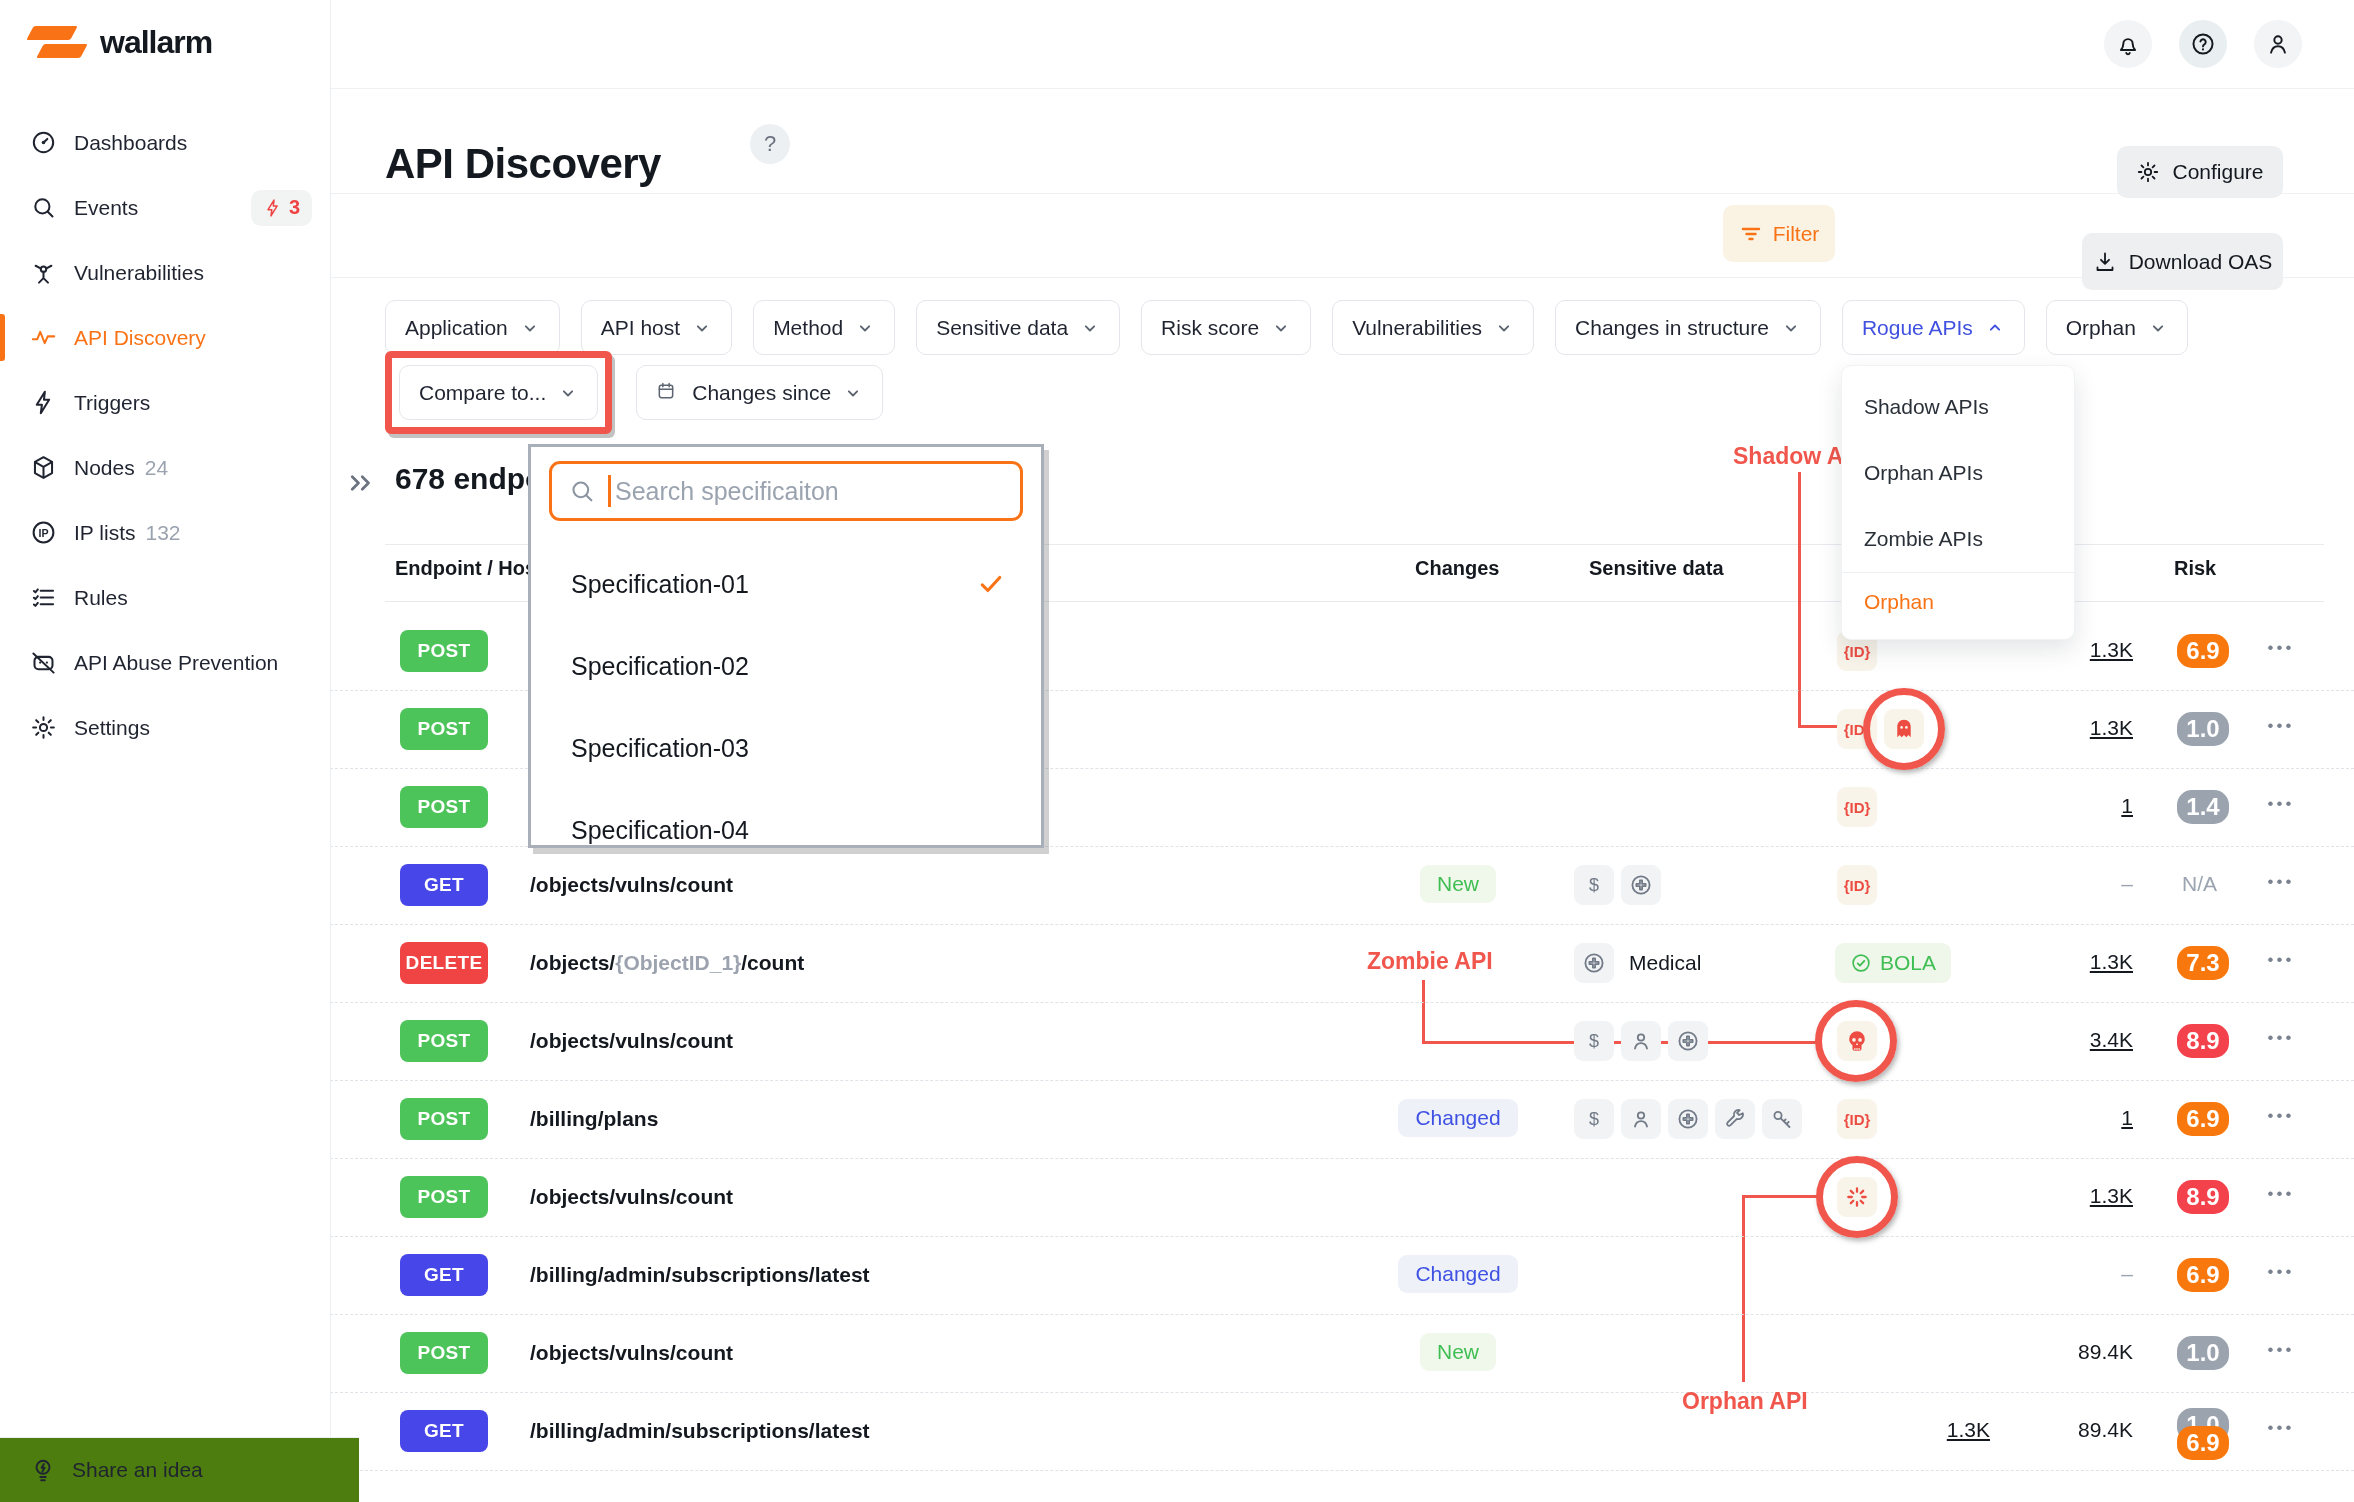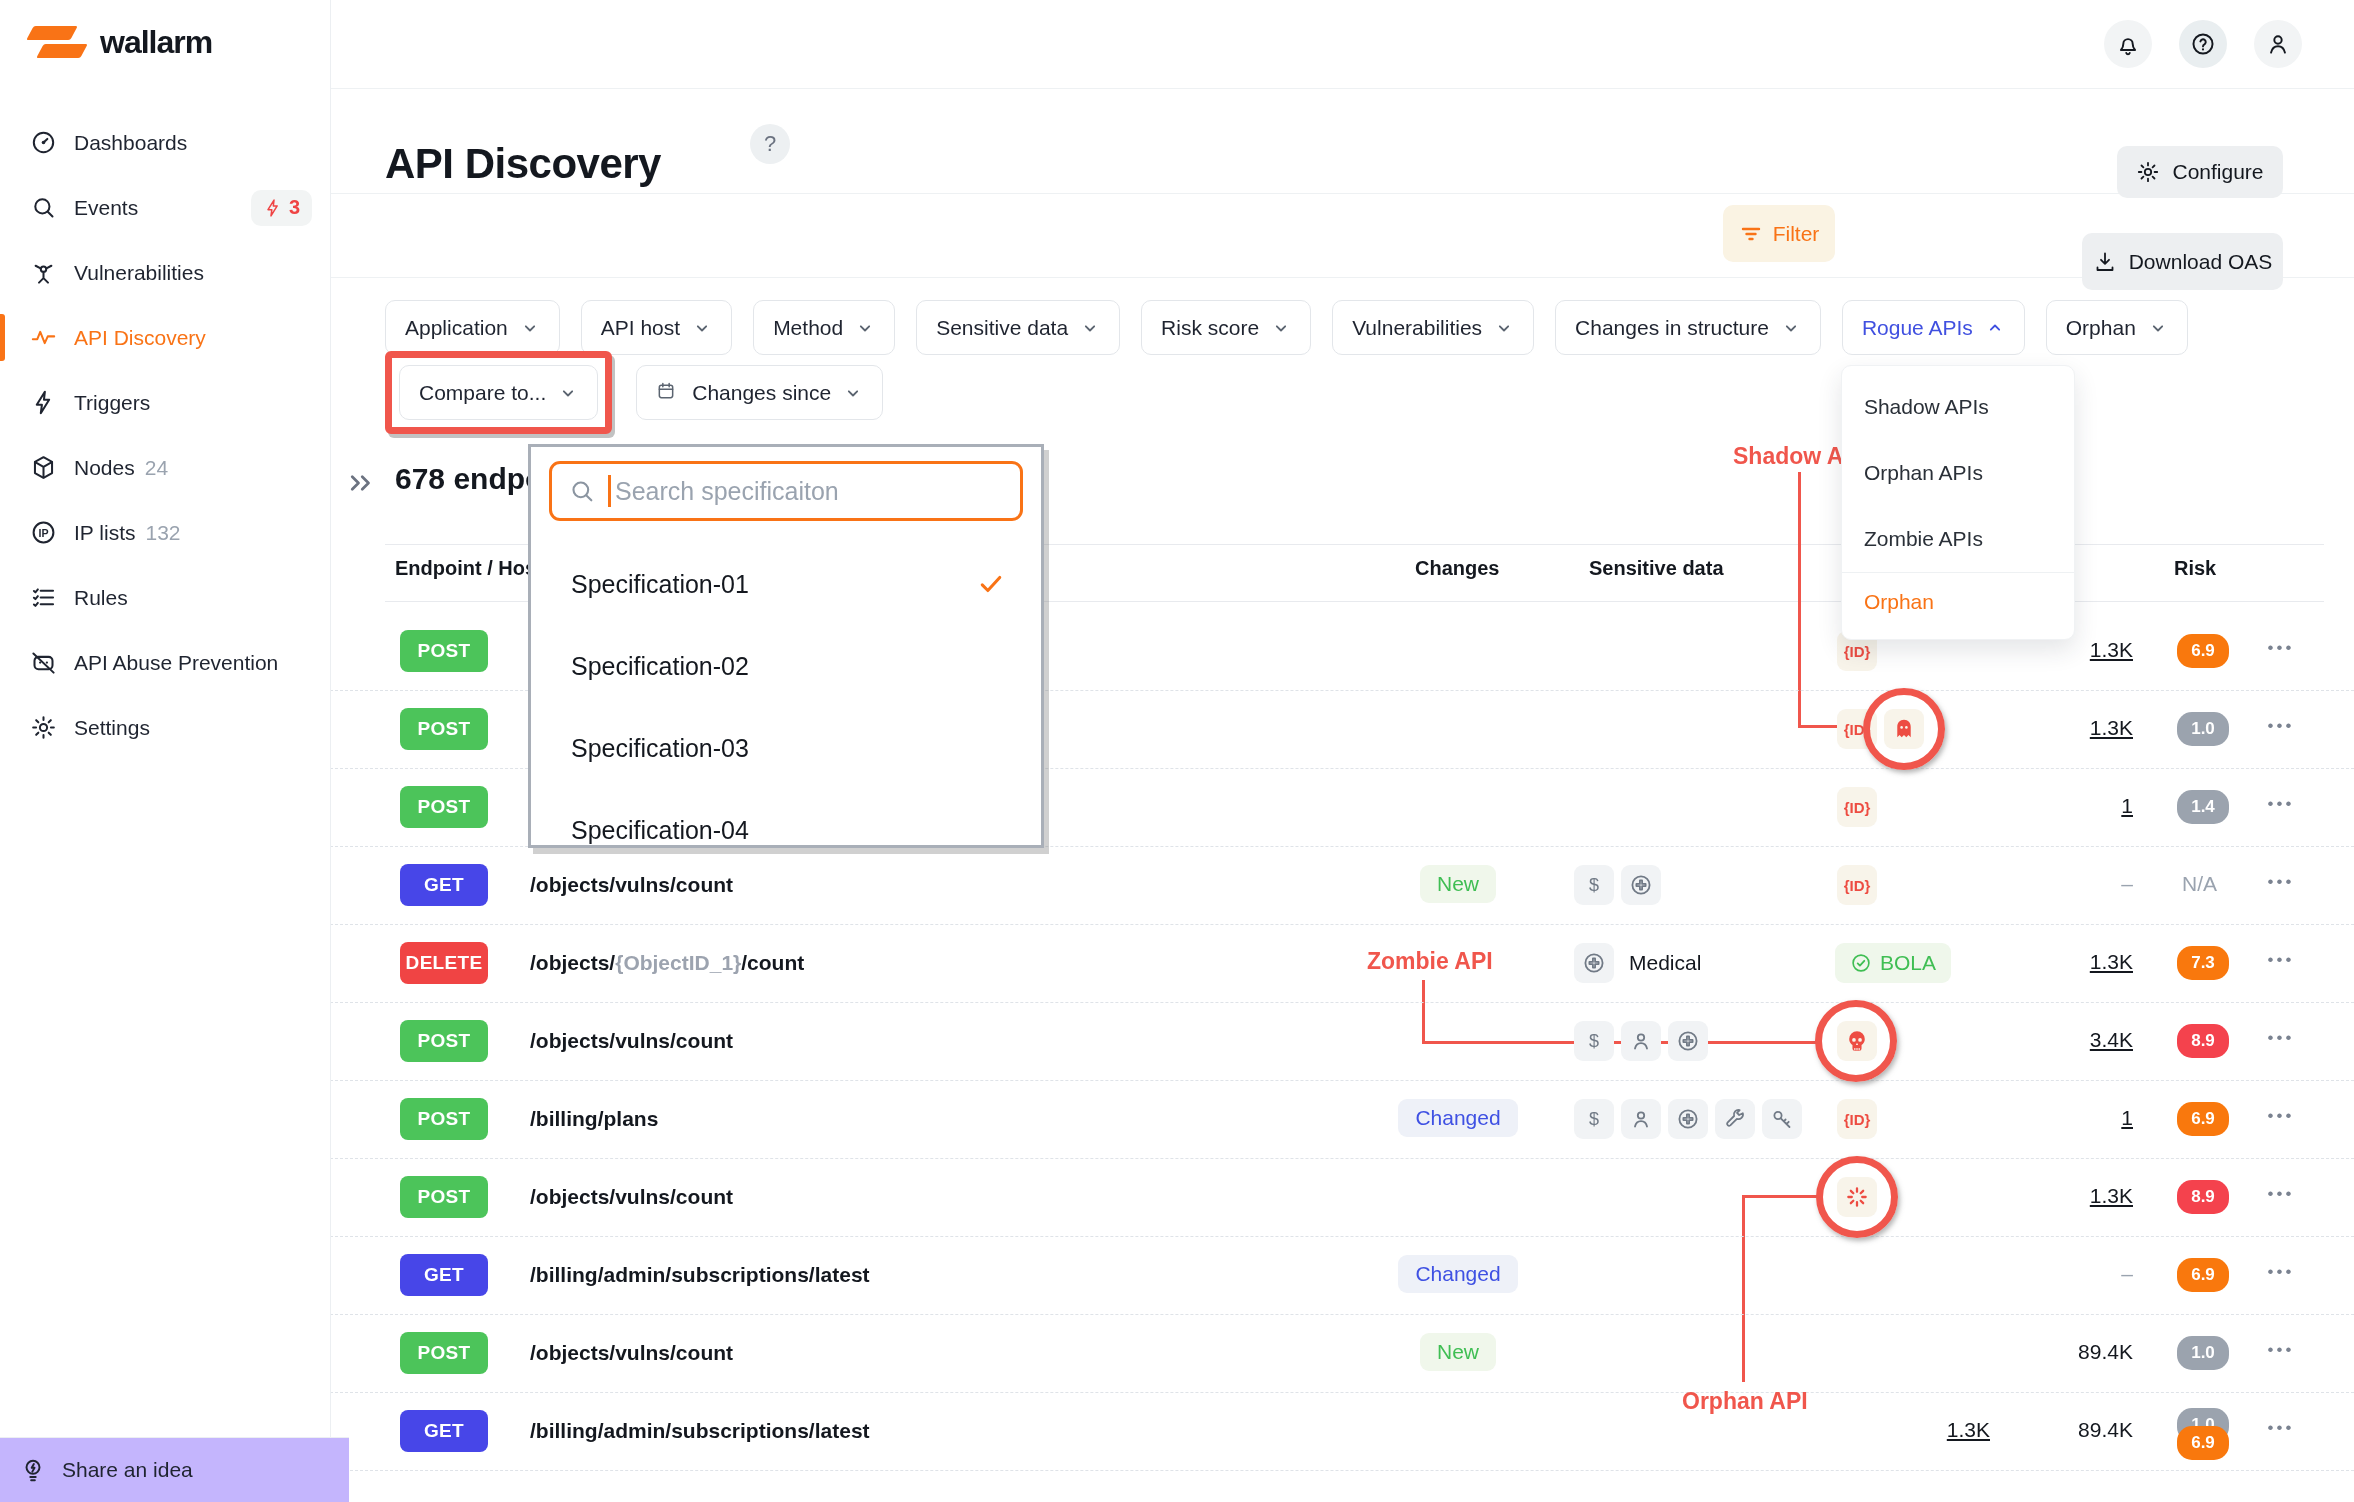--- a/index.html
+++ b/index.html
@@ -14,21 +14,21 @@
   .logo-text{font-size:32px;font-weight:700;letter-spacing:-1px;color:#14181f;}
   .nav{position:absolute;left:0;top:110px;width:330px;}
   .nav-item{position:relative;height:65px;display:flex;align-items:center;padding-left:30px;cursor:pointer;}
   .nav-item .nicon{width:27px;height:27px;margin-right:17px;color:#1f2430;flex:0 0 auto;}
   .nav-item .nlabel{font-size:21px;color:#1f2430;}
   .nav-item.active .nlabel,.nav-item.active .nicon{color:#F97316;}
   .nav-item.active::before{content:"";position:absolute;left:0;top:9px;width:5px;height:47px;background:#F97316;border-radius:0 3px 3px 0;}
   .nav-count{margin-left:10px;font-size:21px;color:#9aa3af;}
   .nav-badge{margin-left:auto;margin-right:18px;background:#F2F4F4;border-radius:10px;height:36px;display:flex;align-items:center;gap:6px;padding:0 12px;color:#EF4444;font-size:20px;font-weight:600;}
   .nav-badge svg{width:20px;height:20px;}
-  #share{position:absolute;left:0;bottom:0;width:329px;border-top:1px solid #ECEFF2;height:64px;display:flex;align-items:center;padding-left:20px;gap:16px;cursor:pointer;background:#c4b5fd;}
+  #share{position:absolute;left:0;bottom:0;width:329px;border-top:1px solid #ECEFF2;height:64px;display:flex;align-items:center;padding-left:30px;gap:16px;cursor:pointer;background:#4d7c0f;}
   #share .nicon{width:26px;height:26px;}
   #share span{font-size:21px;}
   
   .topline{position:absolute;left:330px;right:0;top:88px;height:1px;background:#EEF1F3;}
   .line2{position:absolute;left:330px;right:0;top:193px;height:1px;background:#EEF1F3;}
   .line3{position:absolute;left:330px;right:0;top:277px;height:1px;background:#EEF1F3;}
   .topicons{position:absolute;top:20px;right:52px;display:flex;gap:27px;}
   .cbtn{width:48px;height:48px;border-radius:50%;background:#F2F4F5;display:flex;align-items:center;justify-content:center;color:#14181f;cursor:pointer;}
   .cbtn.help{background:#E9EEF0;}
   .cbtn svg{width:26px;height:26px;}
@@ -85,21 +85,21 @@
   .idchip{position:absolute;left:1507px;top:19px;width:40px;height:40px;border-radius:9px;background:#F8F4EA;color:#ED4C42;display:flex;align-items:center;justify-content:center;font-size:15px;font-weight:700;}
   .bola{position:absolute;left:1505px;top:19px;height:40px;border-radius:9px;background:#EFF7EB;color:#3FBE53;display:flex;align-items:center;gap:8px;padding:0 15px;font-size:21px;}
   .bola svg{width:22px;height:22px;}
   .rogueic{position:absolute;top:19px;width:40px;height:40px;border-radius:9px;background:#F8F4EA;color:#ED4C42;display:flex;align-items:center;justify-content:center;}
   .rogueic svg{width:26px;height:26px;}
   .hits{position:absolute;left:1623px;top:26px;width:180px;text-align:right;font-size:21px;color:#14181f;}
   .hits a{color:#14181f;text-decoration:underline;cursor:pointer;}
   .hits.dash{color:#9AA3AF;}
   .hits2{position:absolute;left:1555px;top:26px;width:105px;text-align:right;font-size:21px;}
   .hits2 a{color:#14181f;text-decoration:underline;cursor:pointer;}
-  .riskb{position:absolute;left:1847px;top:22px;width:52px;height:34px;border-radius:15px;color:#fff;font-size:17px;font-weight:700;display:flex;align-items:center;justify-content:center;}
+  .riskb{position:absolute;left:1847px;top:22px;width:52px;height:34px;border-radius:15px;color:#fff;font-size:24px;font-weight:700;display:flex;align-items:center;justify-content:center;}
   .r-orange{background:#F9780D;}
   .r-red{background:#F4424D;}
   .r-gray{background:#9BA3AE;}
   .r-na{position:absolute;left:1852px;top:26px;font-size:21px;color:#9AA3AF;}
   .dots{position:absolute;left:1928px;top:26px;width:46px;text-align:center;color:#7A8290;font-size:17px;letter-spacing:3px;cursor:pointer;}
   
   .ann-label{position:absolute;color:#F0564C;font-size:23px;font-weight:700;z-index:7;white-space:nowrap;}
   .conn{position:absolute;background:#F0564C;z-index:2;}
   .ring{position:absolute;width:82px;height:82px;border:7px solid #F0564C;border-radius:50%;box-sizing:border-box;z-index:6;box-shadow:2px 3px 5px rgba(110,110,110,.5);}
   

